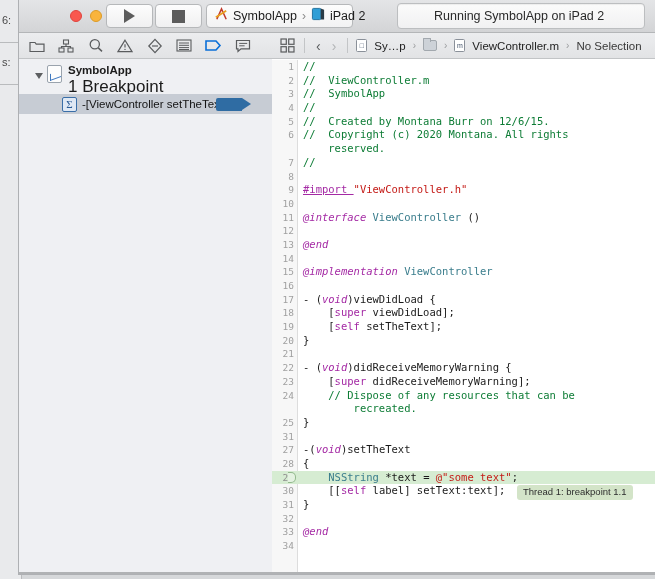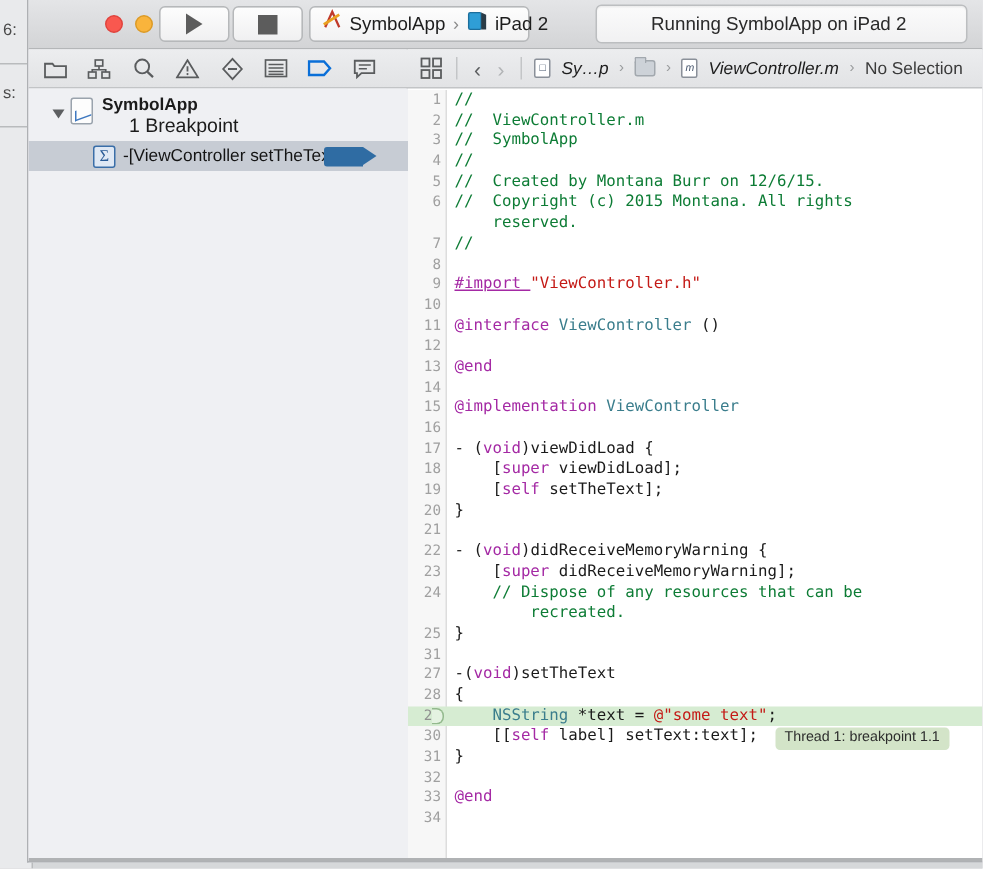--- a/index.html
+++ b/index.html
@@ -125,21 +125,21 @@
     position: relative; overflow: hidden;
   }
   .doc-icon::after {
     content: ""; position: absolute; left: 2px; top: 6px; width: 10px; height: 6px;
     border-bottom: 1.5px solid #3e78c0;
     border-left: 1.5px solid #3e78c0;
     transform: skewY(-20deg);
   }
   .group-texts { display: flex; flex-direction: column; line-height: 1.15; }
   .group-title { font-size: 11.5px; font-weight: bold; color: #1b1b1b; }
-  .group-sub { font-size: 13px; color: #1b1b1b; margin-left: 18px; }
+  .group-sub { font-size: 17px; color: #1b1b1b; }
 
   .bp-row {
     position: absolute; left: 0; top: 35px; width: 253px; height: 20px;
     background: #c7ccd4;
     display: flex; align-items: center; padding-left: 43px;
   }
   .sigma-icon {
     width: 15px; height: 15px; margin-right: 5px; flex: none;
     border: 1px solid #3a6ea8; border-radius: 2px;
     background: #dfe8f4;
@@ -164,21 +164,21 @@
   .editor { width: 383px; height: 541px; position: relative; background: #ffffff; }
   .jump-bar {
     height: 26px; width: 383px;
     background: linear-gradient(to bottom, #ecedef, #e2e3e5);
     border-bottom: 1px solid #c2c4c6;
     display: flex; align-items: center; padding-left: 7px; gap: 5px;
   }
   .jb-sep { width: 1px; height: 15px; background: #c3c5c7; margin: 0 3px; }
   .jb-chev { font-size: 14px; color: #5a5c5e; padding: 0 3px; line-height: 1; }
   .jb-chev.dim { color: #b2b4b6; }
-  .jb-item { display: flex; align-items: center; gap: 7px; font-style: italic; }
+  .jb-item { display: flex; align-items: center; gap: 7px; }
   .jb-text { font-size: 11.5px; color: #1d1d1d; white-space: nowrap; }
   .jb-text.dim { color: #3a3a3a; }
   .jb-caret { font-size: 10px; color: #9a9c9e; margin: 0 2px; }
   .mini-doc {
     width: 11px; height: 13px; background: #fff;
     border: 1px solid #8a9099; border-radius: 1.5px;
     display: flex; align-items: center; justify-content: center;
     font-size: 7px; color: #44546b; font-family: "Liberation Sans", sans-serif;
   }
   .mini-folder {
@@ -224,21 +224,21 @@
     position: absolute; left: 245px; top: 1px;
     background: #d3e4c8; border-radius: 3px;
     padding: 1px 6px 2px 6px;
     font-family: "Liberation Sans", sans-serif;
     font-size: 9.5px; color: #2d2d2d; white-space: nowrap; line-height: 12px;
   }
   
   .c-comment { color: #0d7c35; }
   .c-pre     { color: #a429a4; text-decoration: underline; }
   .c-str     { color: #c41a16; }
-  .c-kw      { color: #a429a4; }
+  .c-kw      { color: #a429a4; font-style: italic; }
   .c-type    { color: #3a7d8c; }
   .c-plain   { color: #1a1a1a; }
   .c-self    { color: #a429a4; }
 
   .bottom-edge {
     position: absolute; left: 0; bottom: 0; width: 637px; height: 2px;
     background: #b0b2b4;
   }
 </style>
 </head>
@@ -401,21 +401,21 @@
         </div>
 
         <div class="code-area">
           <div class="gutter"></div>
           <div class="code-lines" id="code-lines">
               <div class="ln"><span class="num">1</span><span class="c-comment">//</span></div>
               <div class="ln"><span class="num">2</span><span class="c-comment">//  ViewController.m</span></div>
               <div class="ln"><span class="num">3</span><span class="c-comment">//  SymbolApp</span></div>
               <div class="ln"><span class="num">4</span><span class="c-comment">//</span></div>
               <div class="ln"><span class="num">5</span><span class="c-comment">//  Created by Montana Burr on 12/6/15.</span></div>
-              <div class="ln"><span class="num">6</span><span class="c-comment">//  Copyright (c) 2015 Montana. All rights</span></div>
+              <div class="ln"><span class="num">6</span><span class="c-comment">//  Copyright (c) 2020 Montana. All rights</span></div>
               <div class="ln"><span class="num"></span><span class="c-comment">    reserved.</span></div>
               <div class="ln"><span class="num">7</span><span class="c-comment">//</span></div>
               <div class="ln"><span class="num">8</span></div>
               <div class="ln"><span class="num">9</span><span class="c-pre">#import </span><span class="c-str">"ViewController.h"</span></div>
               <div class="ln"><span class="num">10</span></div>
               <div class="ln"><span class="num">11</span><span class="c-kw">@interface </span><span class="c-type">ViewController</span><span class="c-plain"> ()</span></div>
               <div class="ln"><span class="num">12</span></div>
               <div class="ln"><span class="num">13</span><span class="c-kw">@end</span></div>
               <div class="ln"><span class="num">14</span></div>
               <div class="ln"><span class="num">15</span><span class="c-kw">@implementation </span><span class="c-type">ViewController</span></div>

